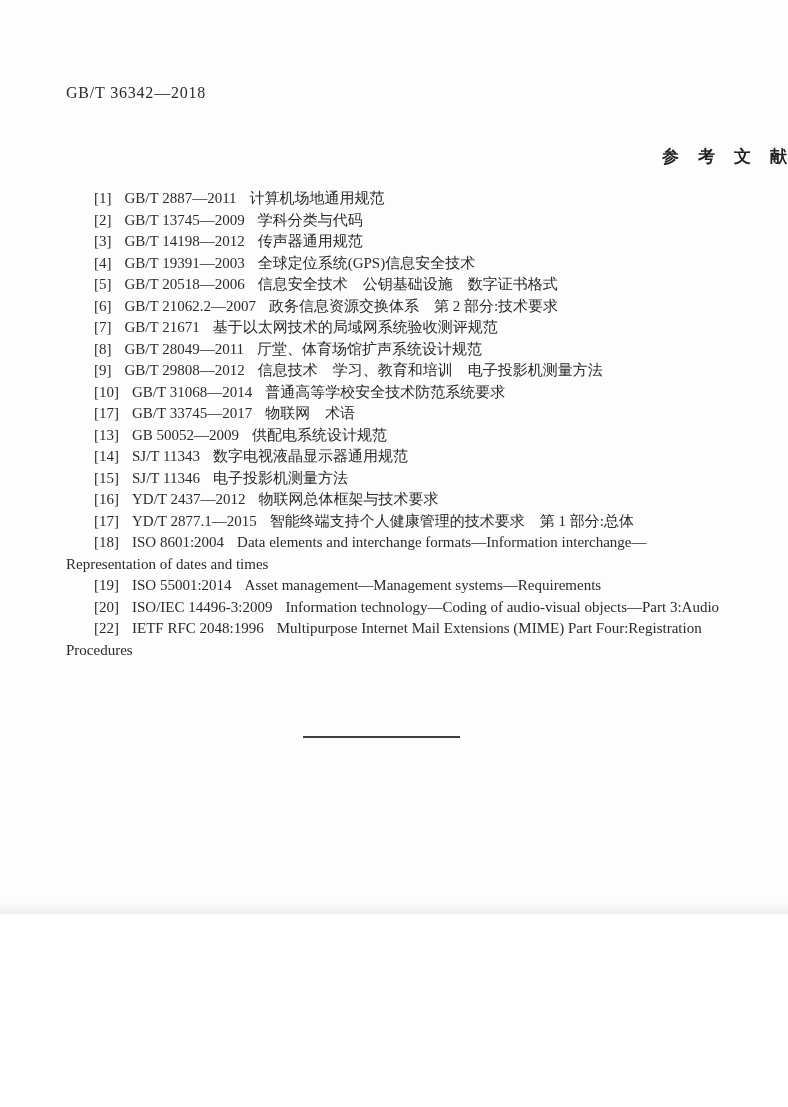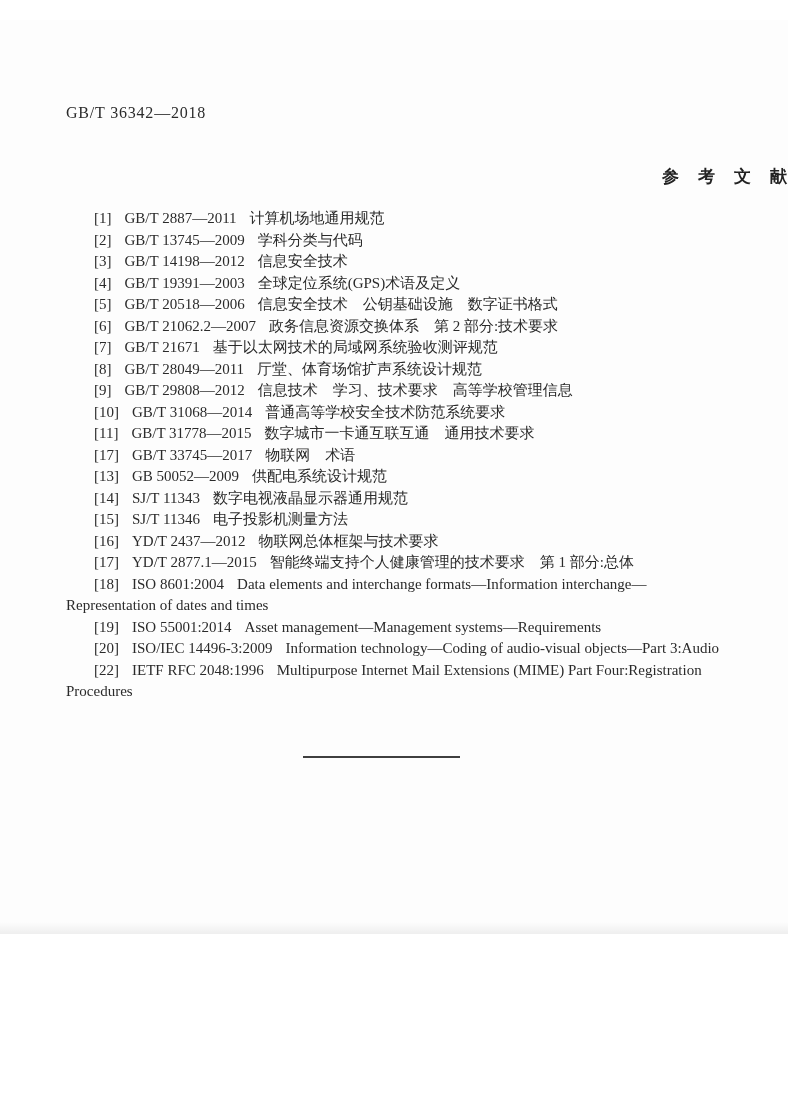--- a/index.html
+++ b/index.html
@@ -7,21 +7,20 @@
   body {
     width: 788px; height: 1107px;
     font-family: "Liberation Serif", "DejaVu Serif", serif;
   }
   .page {
     position: relative;
     width: 788px; height: 914px;
     background: #fdfdfd;
     overflow: hidden;
     color: #262626;
-    margin-top: 20px;
   }
   
   .page::after {
     content: "";
     position: absolute; left: 0; right: 0; bottom: 0; height: 12px;
     background: linear-gradient(to bottom, rgba(0,0,0,0), rgba(0,0,0,0.06));
     pointer-events: none;
   }
   .std-code {
     position: absolute; left: 66px; top: 84px;
@@ -63,54 +62,51 @@
 
       <p class="ref">
         <span class="ref-no">[1]</span><span class="ref-code">GB/T 2887—2011</span><span class="ref-title">计算机场地通用规范</span>
       </p>
 
       <p class="ref">
         <span class="ref-no">[2]</span><span class="ref-code">GB/T 13745—2009</span><span class="ref-title">学科分类与代码</span>
       </p>
 
       <p class="ref">
-        <span class="ref-no">[3]</span><span class="ref-code">GB/T 14198—2012</span><span class="ref-title">信息安全技术</span>
+        <span class="ref-no">[3]</span><span class="ref-code">GB/T 14198—2012</span><span class="ref-title">传声器通用规范</span>
       </p>
 
       <p class="ref">
-        <span class="ref-no">[4]</span><span class="ref-code">GB/T 19391—2003</span><span class="ref-title">全球定位系统(GPS)术语及定义</span>
+        <span class="ref-no">[4]</span><span class="ref-code">GB/T 19391—2003</span><span class="ref-title">全球定位系统(GPS)信息安全技术</span>
       </p>
 
       <p class="ref">
         <span class="ref-no">[5]</span><span class="ref-code">GB/T 20518—2006</span><span class="ref-title">信息安全技术　公钥基础设施　数字证书格式</span>
       </p>
 
       <p class="ref">
         <span class="ref-no">[6]</span><span class="ref-code">GB/T 21062.2—2007</span><span class="ref-title">政务信息资源交换体系　第 2 部分:技术要求</span>
       </p>
 
       <p class="ref">
         <span class="ref-no">[7]</span><span class="ref-code">GB/T 21671</span><span class="ref-title">基于以太网技术的局域网系统验收测评规范</span>
       </p>
 
       <p class="ref">
         <span class="ref-no">[8]</span><span class="ref-code">GB/T 28049—2011</span><span class="ref-title">厅堂、体育场馆扩声系统设计规范</span>
       </p>
 
       <p class="ref">
-        <span class="ref-no">[9]</span><span class="ref-code">GB/T 29808—2012</span><span class="ref-title">信息技术　学习、技术要求　高等学校管理信息</span>
+        <span class="ref-no">[9]</span><span class="ref-code">GB/T 29808—2012</span><span class="ref-title">信息技术　学习、教育和培训　电子投影机测量方法</span>
       </p>
 
       <p class="ref">
         <span class="ref-no">[10]</span><span class="ref-code">GB/T 31068—2014</span><span class="ref-title">普通高等学校安全技术防范系统要求</span>
       </p>
 
-      <p class="ref">
-        <span class="ref-no">[11]</span><span class="ref-code">GB/T 31778—2015</span><span class="ref-title">数字城市一卡通互联互通　通用技术要求</span>
-      </p>
 
       <p class="ref">
         <span class="ref-no">[17]</span><span class="ref-code">GB/T 33745—2017</span><span class="ref-title">物联网　术语</span>
       </p>
 
       <p class="ref">
         <span class="ref-no">[13]</span><span class="ref-code">GB 50052—2009</span><span class="ref-title">供配电系统设计规范</span>
       </p>
 
       <p class="ref">

